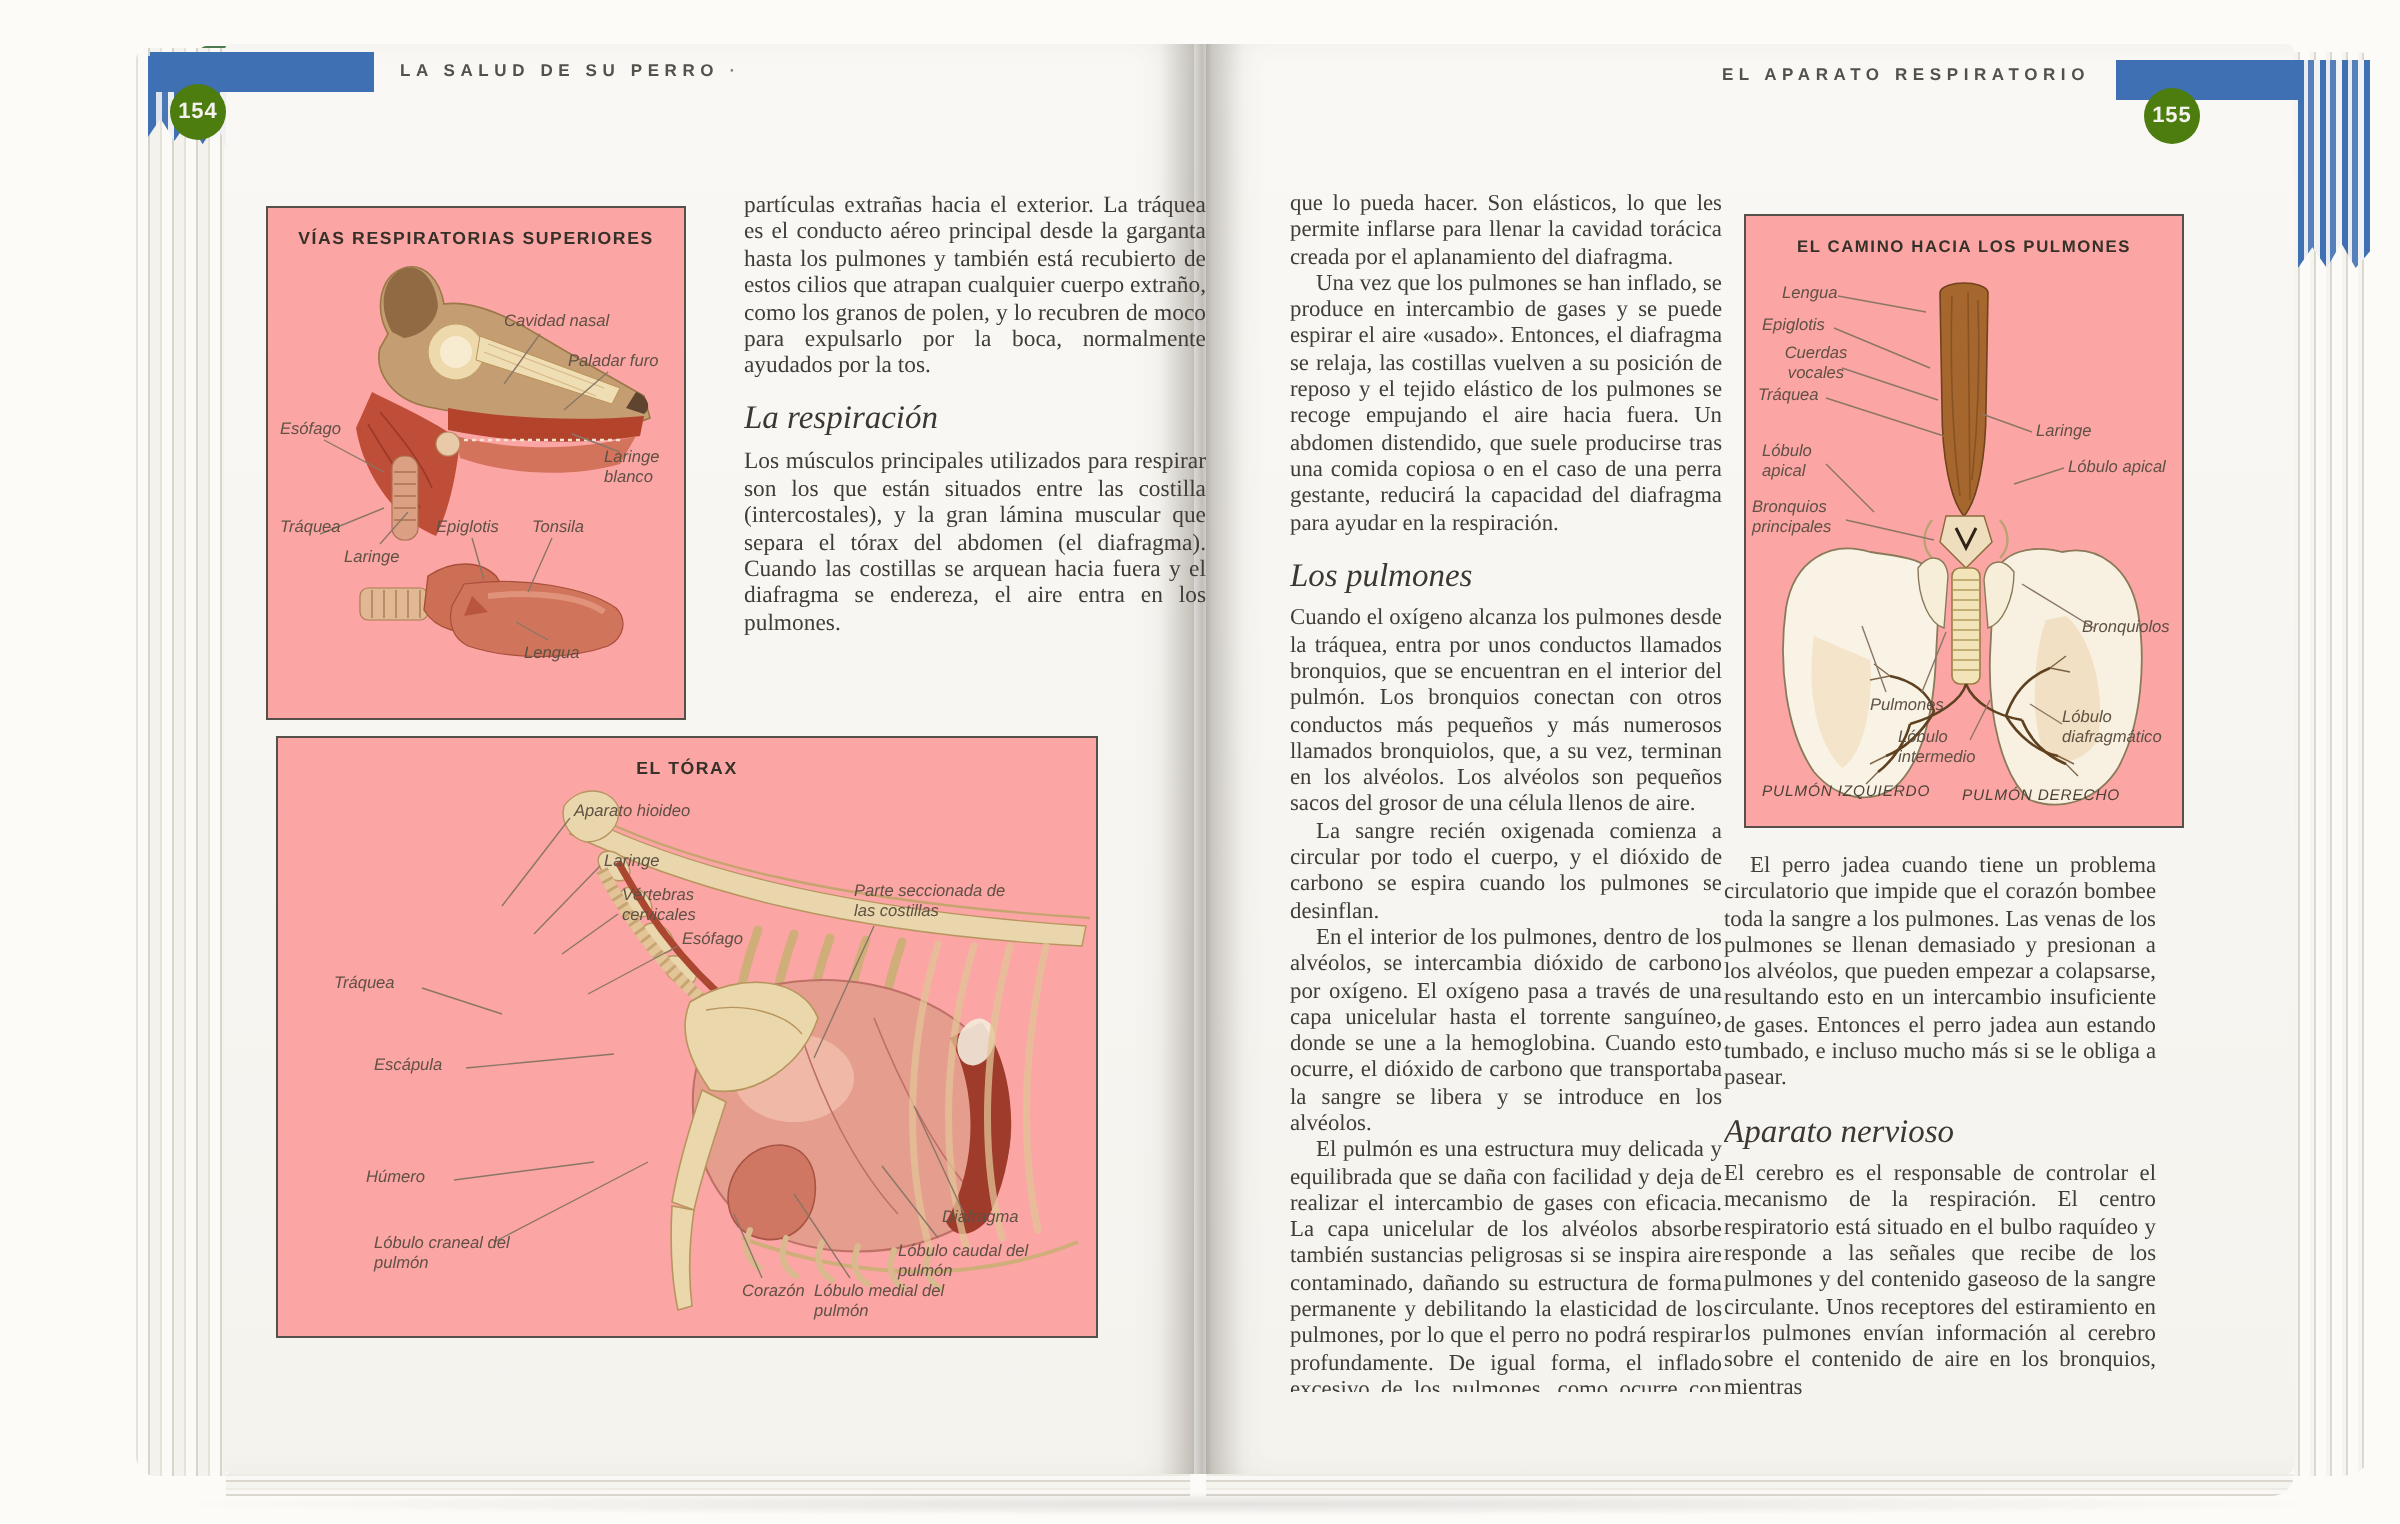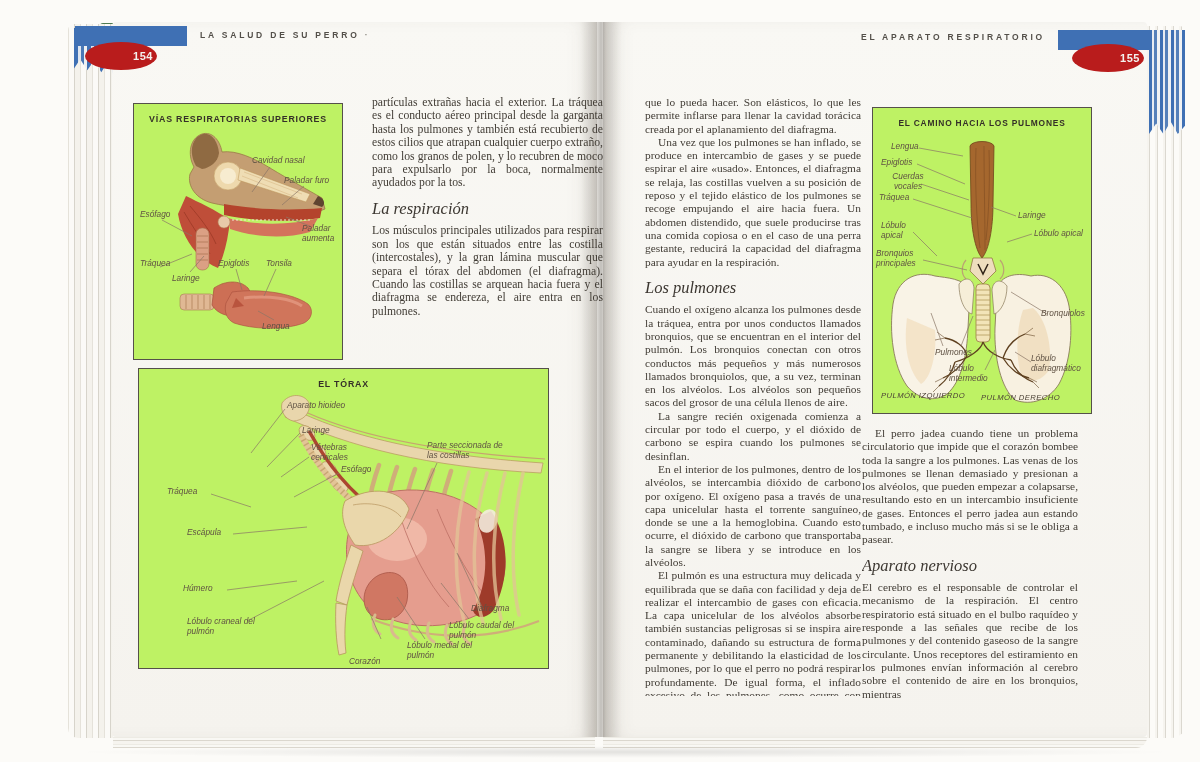--- a/index.html
+++ b/index.html
@@ -31,34 +31,34 @@
   .bottom-edge{position:absolute;height:11px;
     background:repeating-linear-gradient(180deg,#edebe4 0 1px,#f9f8f4 1px 3px,#dbd7ce 3px 4px,#f6f4ef 4px 7px);}
   .be-l{left:113px;top:737px;width:482px;}
   .be-r{left:603px;top:737px;width:544px;border-radius:0 0 14px 0;}
   .book-shadow{position:absolute;left:70px;top:746px;width:1110px;height:12px;
     background:radial-gradient(ellipse at center,rgba(0,0,0,.10),rgba(0,0,0,0) 70%);}
 
   
   .bluebar{position:absolute;height:20px;background:#3f70b4;}
   .runhead{position:absolute;font-weight:bold;font-size:8.5px;letter-spacing:2.8px;color:#54504a;white-space:nowrap;}
-  .pagenum{position:absolute;width:28px;height:28px;border-radius:50%;background:#b91c1c;color:#f4f2ee;
-    font:bold 11px/28px "Liberation Sans",sans-serif;text-align:center;letter-spacing:.5px;padding-left:44px;}
+  .pagenum{position:absolute;width:28px;height:28px;border-radius:50%;background:#4d7c0f;color:#f4f2ee;
+    font:bold 11px/28px "Liberation Sans",sans-serif;text-align:center;letter-spacing:.5px;}
 
   
   .col{position:absolute;font-family:"Liberation Serif",serif;color:#413c35;text-align:justify;overflow:hidden;}
   .col-l{font-size:11.7px;line-height:13.4px;}
   .col-r{font-size:11.4px;line-height:13.3px;}
   .col p{margin:0;}
   .col p.ind{text-indent:13px;}
   .sechead{font-family:"Liberation Serif",serif;font-style:italic;font-weight:normal;
     font-size:16.5px;line-height:1;color:#3c3731;margin:11px 0 7px 0;}
 
   
-  .figbox{position:absolute;border:1px solid #55504a;background:#bef264;}
+  .figbox{position:absolute;border:1px solid #55504a;background:#fca5a5;}
   .ftitle{position:absolute;top:10px;left:0;right:0;text-align:center;
     font-weight:bold;font-size:8.8px;letter-spacing:.8px;color:#353028;}
   .figbox svg{position:absolute;left:0;top:0;}
   .flabel{position:absolute;font-style:italic;font-size:8.3px;line-height:1.18;color:#5f5143;}
   .flabel.caps{font-size:7.7px;letter-spacing:.4px;color:#4c4236;}
 </style>
 </head>
 <body>
 
 <div class="scene">
@@ -120,21 +120,21 @@
         <line x1="26" y1="163" x2="58" y2="150"></line>
         <line x1="56" y1="168" x2="70" y2="152"></line>
         <line x1="102" y1="165" x2="108" y2="186"></line>
         <line x1="142" y1="165" x2="130" y2="192"></line>
         <line x1="140" y1="216" x2="124" y2="207"></line>
       </g>
     </svg>
     <div class="ftitle">VÍAS RESPIRATORIAS SUPERIORES</div>
     <div class="flabel" style="left:118px;top:52px;width:62px;">Cavidad nasal</div>
     <div class="flabel" style="left:150px;top:72px;width:56px;">Paladar furo</div>
-    <div class="flabel" style="left:168px;top:120px;width:36px;">Paladar aumenta</div>
+    <div class="flabel" style="left:168px;top:120px;width:36px;">Laringe blanco</div>
     <div class="flabel" style="left:6px;top:106px;width:46px;">Esófago</div>
     <div class="flabel" style="left:6px;top:155px;width:44px;">Tráquea</div>
     <div class="flabel" style="left:38px;top:170px;width:44px;">Laringe</div>
     <div class="flabel" style="left:84px;top:155px;width:46px;">Epiglotis</div>
     <div class="flabel" style="left:132px;top:155px;width:42px;">Tonsila</div>
     <div class="flabel" style="left:128px;top:218px;width:42px;">Lengua</div>
   </div>
 
   <div class="col col-l" style="left:372px;top:96px;width:231px;height:262px;">
     <p>partículas extrañas hacia el exterior. La tráquea es el conducto aéreo principal desde la garganta hasta los pulmones y también está recubierto de estos cilios que atrapan cualquier cuerpo extraño, como los granos de polen, y lo recubren de moco para expulsarlo por la boca, normalmente ayudados por la tos.</p>
@@ -208,21 +208,21 @@
     <div class="ftitle">EL TÓRAX</div>
     <div class="flabel" style="left:148px;top:32px;width:82px;">Aparato hioideo</div>
     <div class="flabel" style="left:163px;top:57px;width:44px;">Laringe</div>
     <div class="flabel" style="left:172px;top:74px;width:50px;">Vértebras cervicales</div>
     <div class="flabel" style="left:202px;top:96px;width:46px;">Esófago</div>
     <div class="flabel" style="left:288px;top:72px;width:88px;">Parte seccionada de las costillas</div>
     <div class="flabel" style="left:28px;top:118px;width:44px;">Tráquea</div>
     <div class="flabel" style="left:48px;top:159px;width:46px;">Escápula</div>
     <div class="flabel" style="left:44px;top:215px;width:44px;">Húmero</div>
     <div class="flabel" style="left:48px;top:248px;width:78px;">Lóbulo craneal del pulmón</div>
-    <div class="flabel" style="left:210px;top:272px;width:46px;margin-top:16px;">Corazón</div>
+    <div class="flabel" style="left:232px;top:272px;width:46px;">Corazón</div>
     <div class="flabel" style="left:268px;top:272px;width:72px;">Lóbulo medial del pulmón</div>
     <div class="flabel" style="left:332px;top:235px;width:58px;">Diafragma</div>
     <div class="flabel" style="left:310px;top:252px;width:72px;">Lóbulo caudal del pulmón</div>
   </div>
 
   <div class="col col-r" style="left:645px;top:96px;width:216px;height:600px;">
     <p>que lo pueda hacer. Son elásticos, lo que les permite inflarse para llenar la cavidad torácica creada por el aplanamiento del diafragma.</p>
     <p class="ind">Una vez que los pulmones se han inflado, se produce en intercambio de gases y se puede espirar el aire «usado». Entonces, el diafragma se relaja, las costillas vuelven a su posición de reposo y el tejido elástico de los pulmones se recoge empujando el aire hacia fuera. Un abdomen distendido, que suele producirse tras una comida copiosa o en el caso de una perra gestante, reducirá la capacidad del diafragma para ayudar en la respiración.</p>
     <h3 class="sechead">Los pulmones</h3>
     <p>Cuando el oxígeno alcanza los pulmones desde la tráquea, entra por unos conductos llamados bronquios, que se encuentran en el interior del pulmón. Los bronquios conectan con otros conductos más pequeños y más numerosos llamados bronquiolos, que, a su vez, terminan en los alvéolos. Los alvéolos son pequeños sacos del grosor de una célula llenos de aire.</p>

